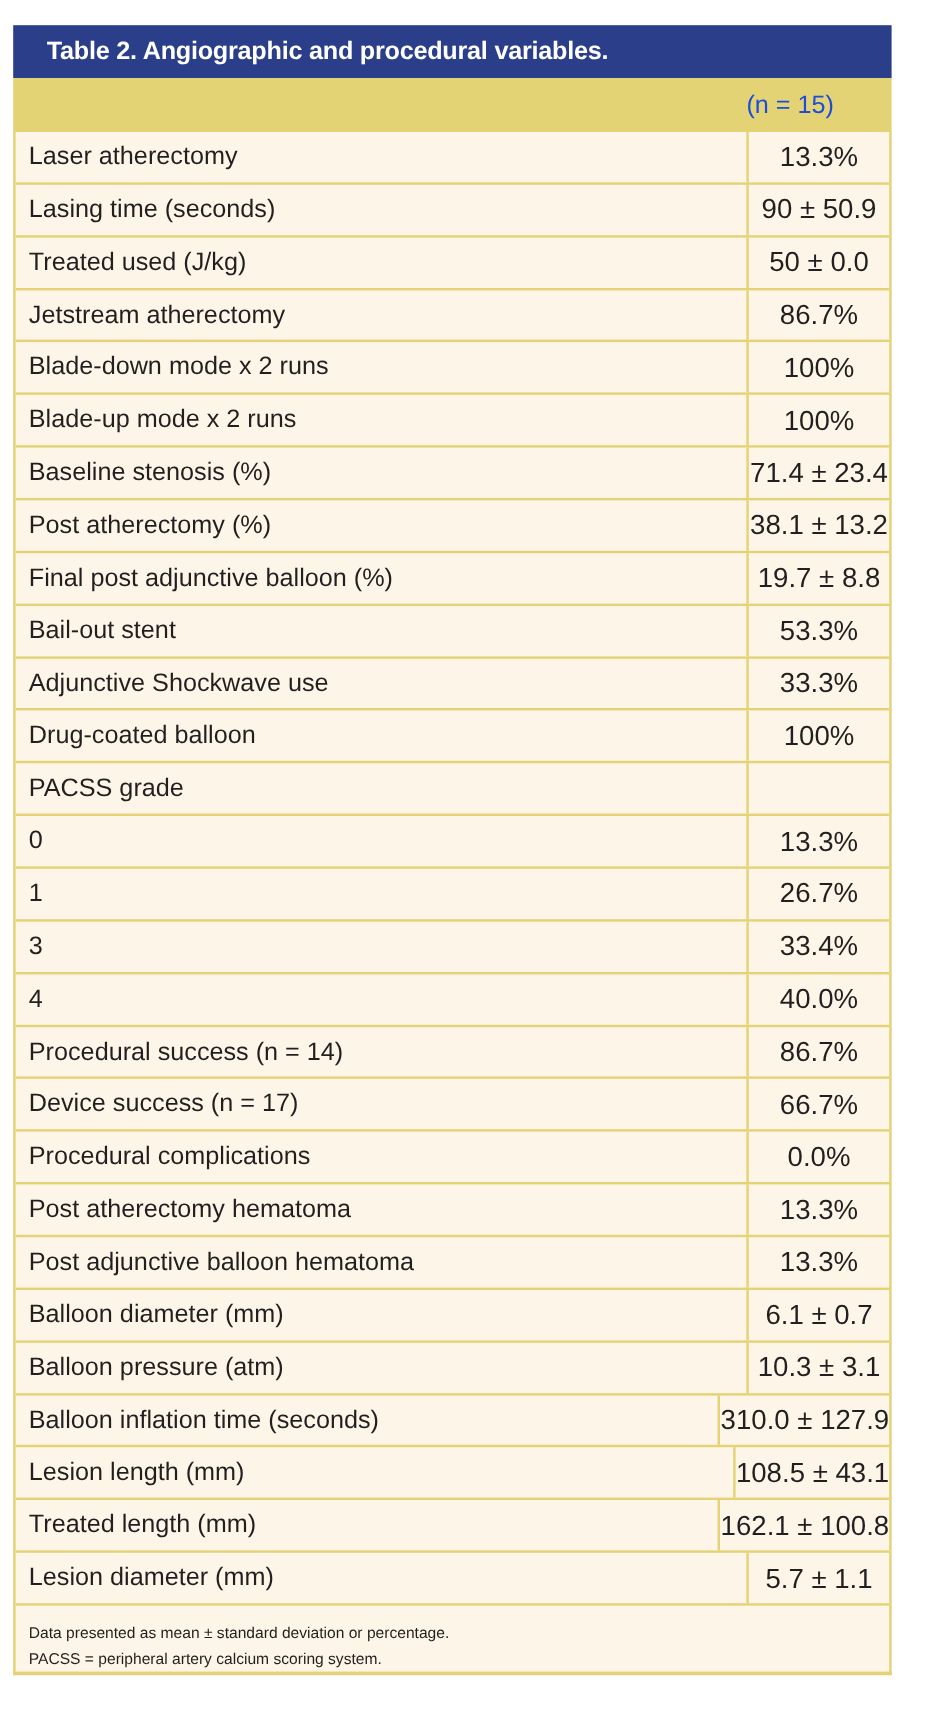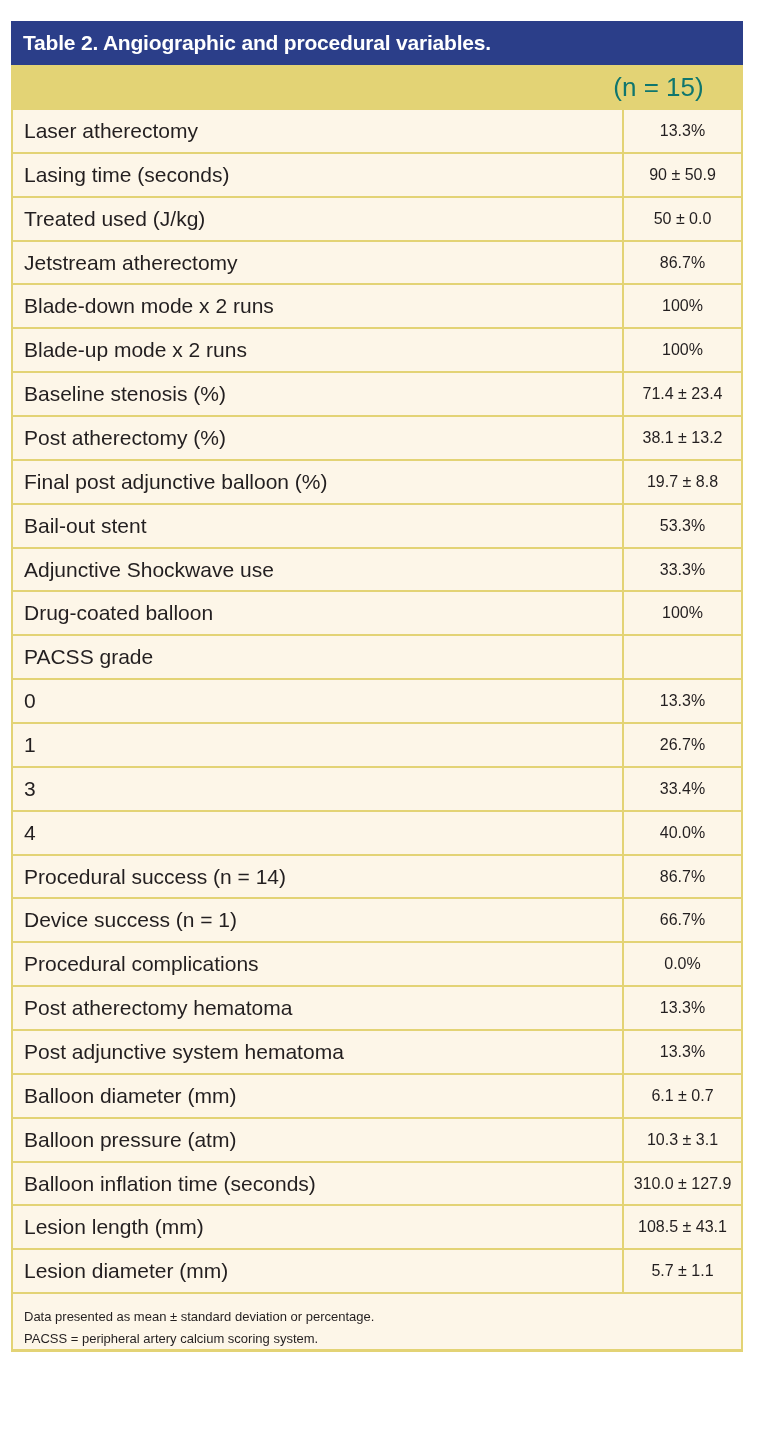--- a/index.html
+++ b/index.html
@@ -2,37 +2,37 @@
 <html><head>
 <meta charset="utf-8">
 <style>
   html, body { margin: 0; padding: 0; background: #ffffff; }
   body { width: 772px; height: 1436px; position: relative; font-family: "Liberation Sans", "DejaVu Sans", sans-serif; color: #231f20; }
   .table-wrap {
     position: absolute; left: 11px; top: 21px; width: 732px;
   }
   .title-bar {
     background: #2b3e89; color: #ffffff; height: 44px;
-    display: flex; align-items: center; padding-left: 12px;
+    display: flex; align-items: center; padding-left: 28px;
     font-size: 21px; font-weight: bold; letter-spacing: -0.2px;
     box-sizing: border-box;
   }
   .header-row {
     background: #e3d375; height: 45px; display: flex; box-sizing: border-box;
   }
   .header-row .c1 { width: 563px; }
-  .header-row .c2 { flex: 1; display: flex; align-items: center; justify-content: center; font-size: 26px; color: #0f766e; text-align: center; }
+  .header-row .c2 { flex: 1; display: flex; align-items: center; justify-content: center; font-size: 21px; color: #1d4ed8; text-align: center; }
   .body {
     border-left: 2px solid #e3d375; border-right: 2px solid #e3d375; border-bottom: 3px solid #e3d375;
     background: #fdf6e8;
   }
   .row { display: flex; height: 43.86px; box-sizing: border-box; border-bottom: 2px solid #e3d375; }
   .row .label { width: 611px; box-sizing: border-box; border-right: 2px solid #e3d375; display: flex; align-items: center; padding-left: 11px; font-size: 21px; white-space: nowrap; }
   .row .label.indent { }
-  .row .value { flex: 1; display: flex; align-items: center; justify-content: center; font-size: 16px; white-space: nowrap; }
+  .row .value { flex: 1; display: flex; align-items: center; justify-content: center; font-size: 23px; white-space: nowrap; }
   .footnote { padding: 12px 11px 0 11px; height: 55px; box-sizing: border-box; font-size: 13px; line-height: 22px; }
   .footnote div { white-space: nowrap; }
 </style>
 </head>
 <body>
 
 <div class="table-wrap">
   <div class="title-bar">Table 2. Angiographic and procedural variables.</div>
   <div class="header-row">
     <div class="c1"></div>
@@ -106,52 +106,56 @@
         </div>
         <div class="row">
           <div class="label indent">4</div>
           <div class="value">40.0%</div>
         </div>
         <div class="row">
           <div class="label">Procedural success (n = 14)</div>
           <div class="value">86.7%</div>
         </div>
         <div class="row">
-          <div class="label">Device success (n = 1)</div>
+          <div class="label">Device success (n = 17)</div>
           <div class="value">66.7%</div>
         </div>
         <div class="row">
           <div class="label">Procedural complications</div>
           <div class="value">0.0%</div>
         </div>
         <div class="row">
           <div class="label">Post atherectomy hematoma</div>
           <div class="value">13.3%</div>
         </div>
         <div class="row">
-          <div class="label">Post adjunctive system hematoma</div>
+          <div class="label">Post adjunctive balloon hematoma</div>
           <div class="value">13.3%</div>
         </div>
         <div class="row">
           <div class="label">Balloon diameter (mm)</div>
           <div class="value">6.1 ± 0.7</div>
         </div>
         <div class="row">
           <div class="label">Balloon pressure (atm)</div>
           <div class="value">10.3 ± 3.1</div>
         </div>
         <div class="row">
           <div class="label">Balloon inflation time (seconds)</div>
           <div class="value">310.0 ± 127.9</div>
         </div>
         <div class="row">
           <div class="label">Lesion length (mm)</div>
           <div class="value">108.5 ± 43.1</div>
         </div>
         <div class="row">
+          <div class="label">Treated length (mm)</div>
+          <div class="value">162.1 ± 100.8</div>
+        </div>
+        <div class="row">
           <div class="label">Lesion diameter (mm)</div>
           <div class="value">5.7 ± 1.1</div>
         </div>
       </div>
     <div class="footnote">
       <div>Data presented as mean ± standard deviation or percentage.</div>
       <div>PACSS = peripheral artery calcium scoring system.</div>
     </div>
   </div>
 </div>

